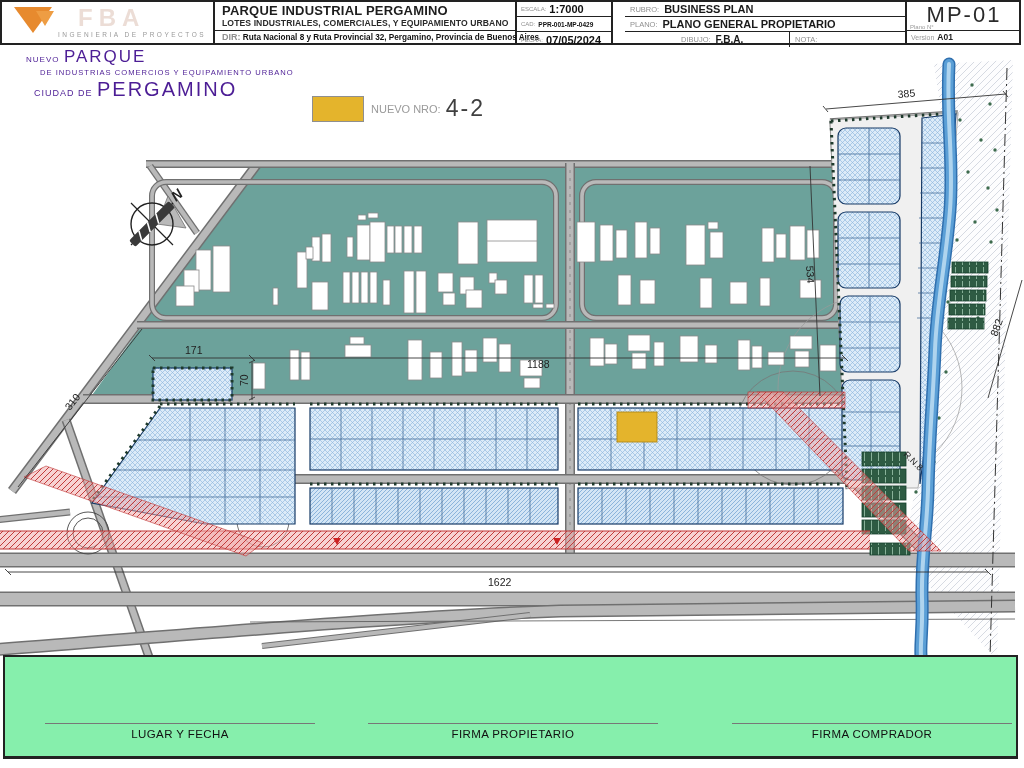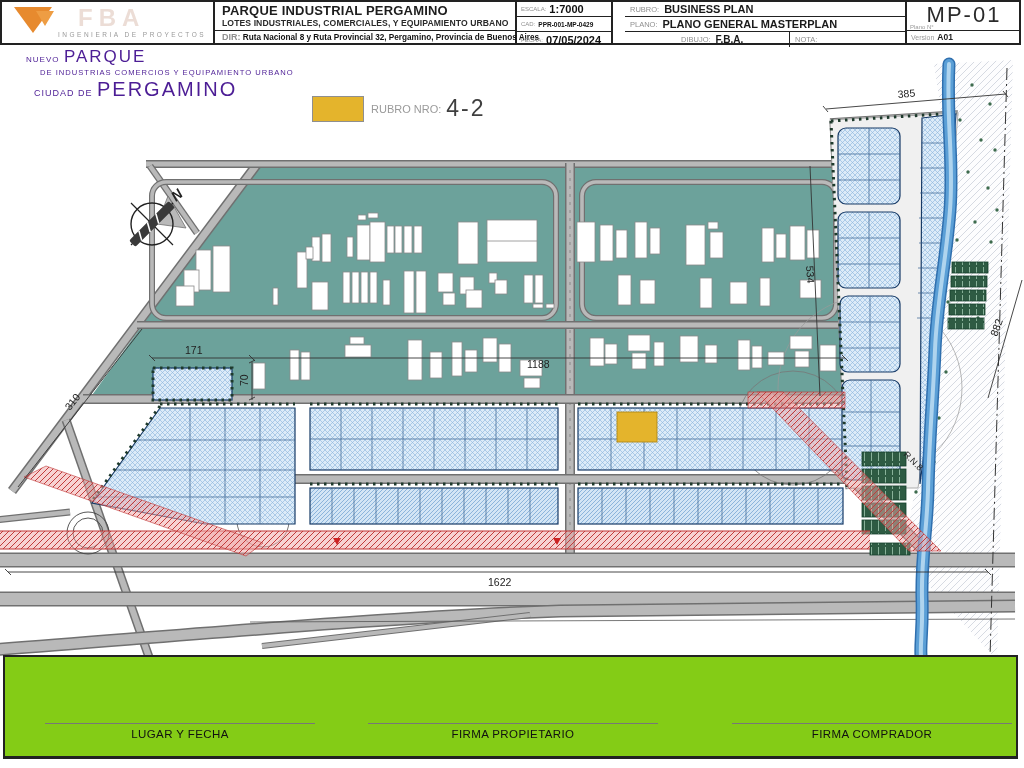--- a/index.html
+++ b/index.html
@@ -52,21 +52,21 @@
   .wm-l3 .bg{font-size:20px;letter-spacing:2px;}
 
   
   .legend{position:absolute;left:312px;top:95px;display:flex;align-items:center;z-index:5;}
   .legend .swatch{width:50px;height:24px;background:#E4B42C;border:1.5px solid #8f8f8f;}
   .legend .l-lbl{font-size:11px;color:#9a9a9a;margin-left:7px;}
   .legend .l-val{font-size:23px;color:#3f3f3f;letter-spacing:2px;margin-left:5px;}
 
   
   .sig{position:absolute;left:3px;top:655px;width:1015px;height:104px;border:2px solid #222;
-       border-bottom-width:3.5px;background:#84cc16;box-sizing:border-box;z-index:15;}
+       border-bottom-width:3.5px;background:#86efac;box-sizing:border-box;z-index:15;}
   .sigline{position:absolute;bottom:14px;border-top:1.5px solid #777;text-align:center;}
   .sigline span{display:inline-block;margin-top:2px;font-size:11.5px;color:#111;letter-spacing:.4px;}
   .sl1{left:40px;width:270px;}
   .sl2{left:363px;width:290px;}
   .sl3{left:727px;width:280px;}
 </style>
 </head>
 <body>
 
 <div class="page">
@@ -403,21 +403,21 @@
         <span class="val" style="font-size:11px;">07/05/2024</span>
       </div>
     </div>
     <div class="tb-cell tb-rubro">
       <div class="r-row">
         <span class="r-lbl">RUBRO:</span>
         <span class="r-val">BUSINESS PLAN</span>
       </div>
       <div class="r-row">
         <span class="r-lbl">PLANO:</span>
-        <span class="r-val">PLANO GENERAL MASTERPLAN</span>
+        <span class="r-val">PLANO GENERAL PROPIETARIO</span>
       </div>
       <div class="r-split">
         <div class="half1">
           <span class="r-lbl">DIBUJO:</span>
           <span class="r-val" style="font-size:10px;">F.B.A.</span>
         </div>
         <div class="half2">
           <span class="r-lbl">NOTA:</span>
         </div>
       </div>
@@ -441,21 +441,21 @@
     </div>
     <div class="wm-l2">DE INDUSTRIAS COMERCIOS Y EQUIPAMIENTO URBANO</div>
     <div class="wm-l3">
       <span class="sm">CIUDAD DE</span>
       <span class="bg">PERGAMINO</span>
     </div>
   </div>
 
   <div class="legend">
     <span class="swatch"></span>
-    <span class="l-lbl">RUBRO NRO:</span>
+    <span class="l-lbl">NUEVO NRO:</span>
     <span class="l-val">4-2</span>
   </div>
 
   <div class="sig">
     <div class="sigline sl1">
       <span>LUGAR Y FECHA</span>
     </div>
     <div class="sigline sl2">
       <span>FIRMA PROPIETARIO</span>
     </div>

